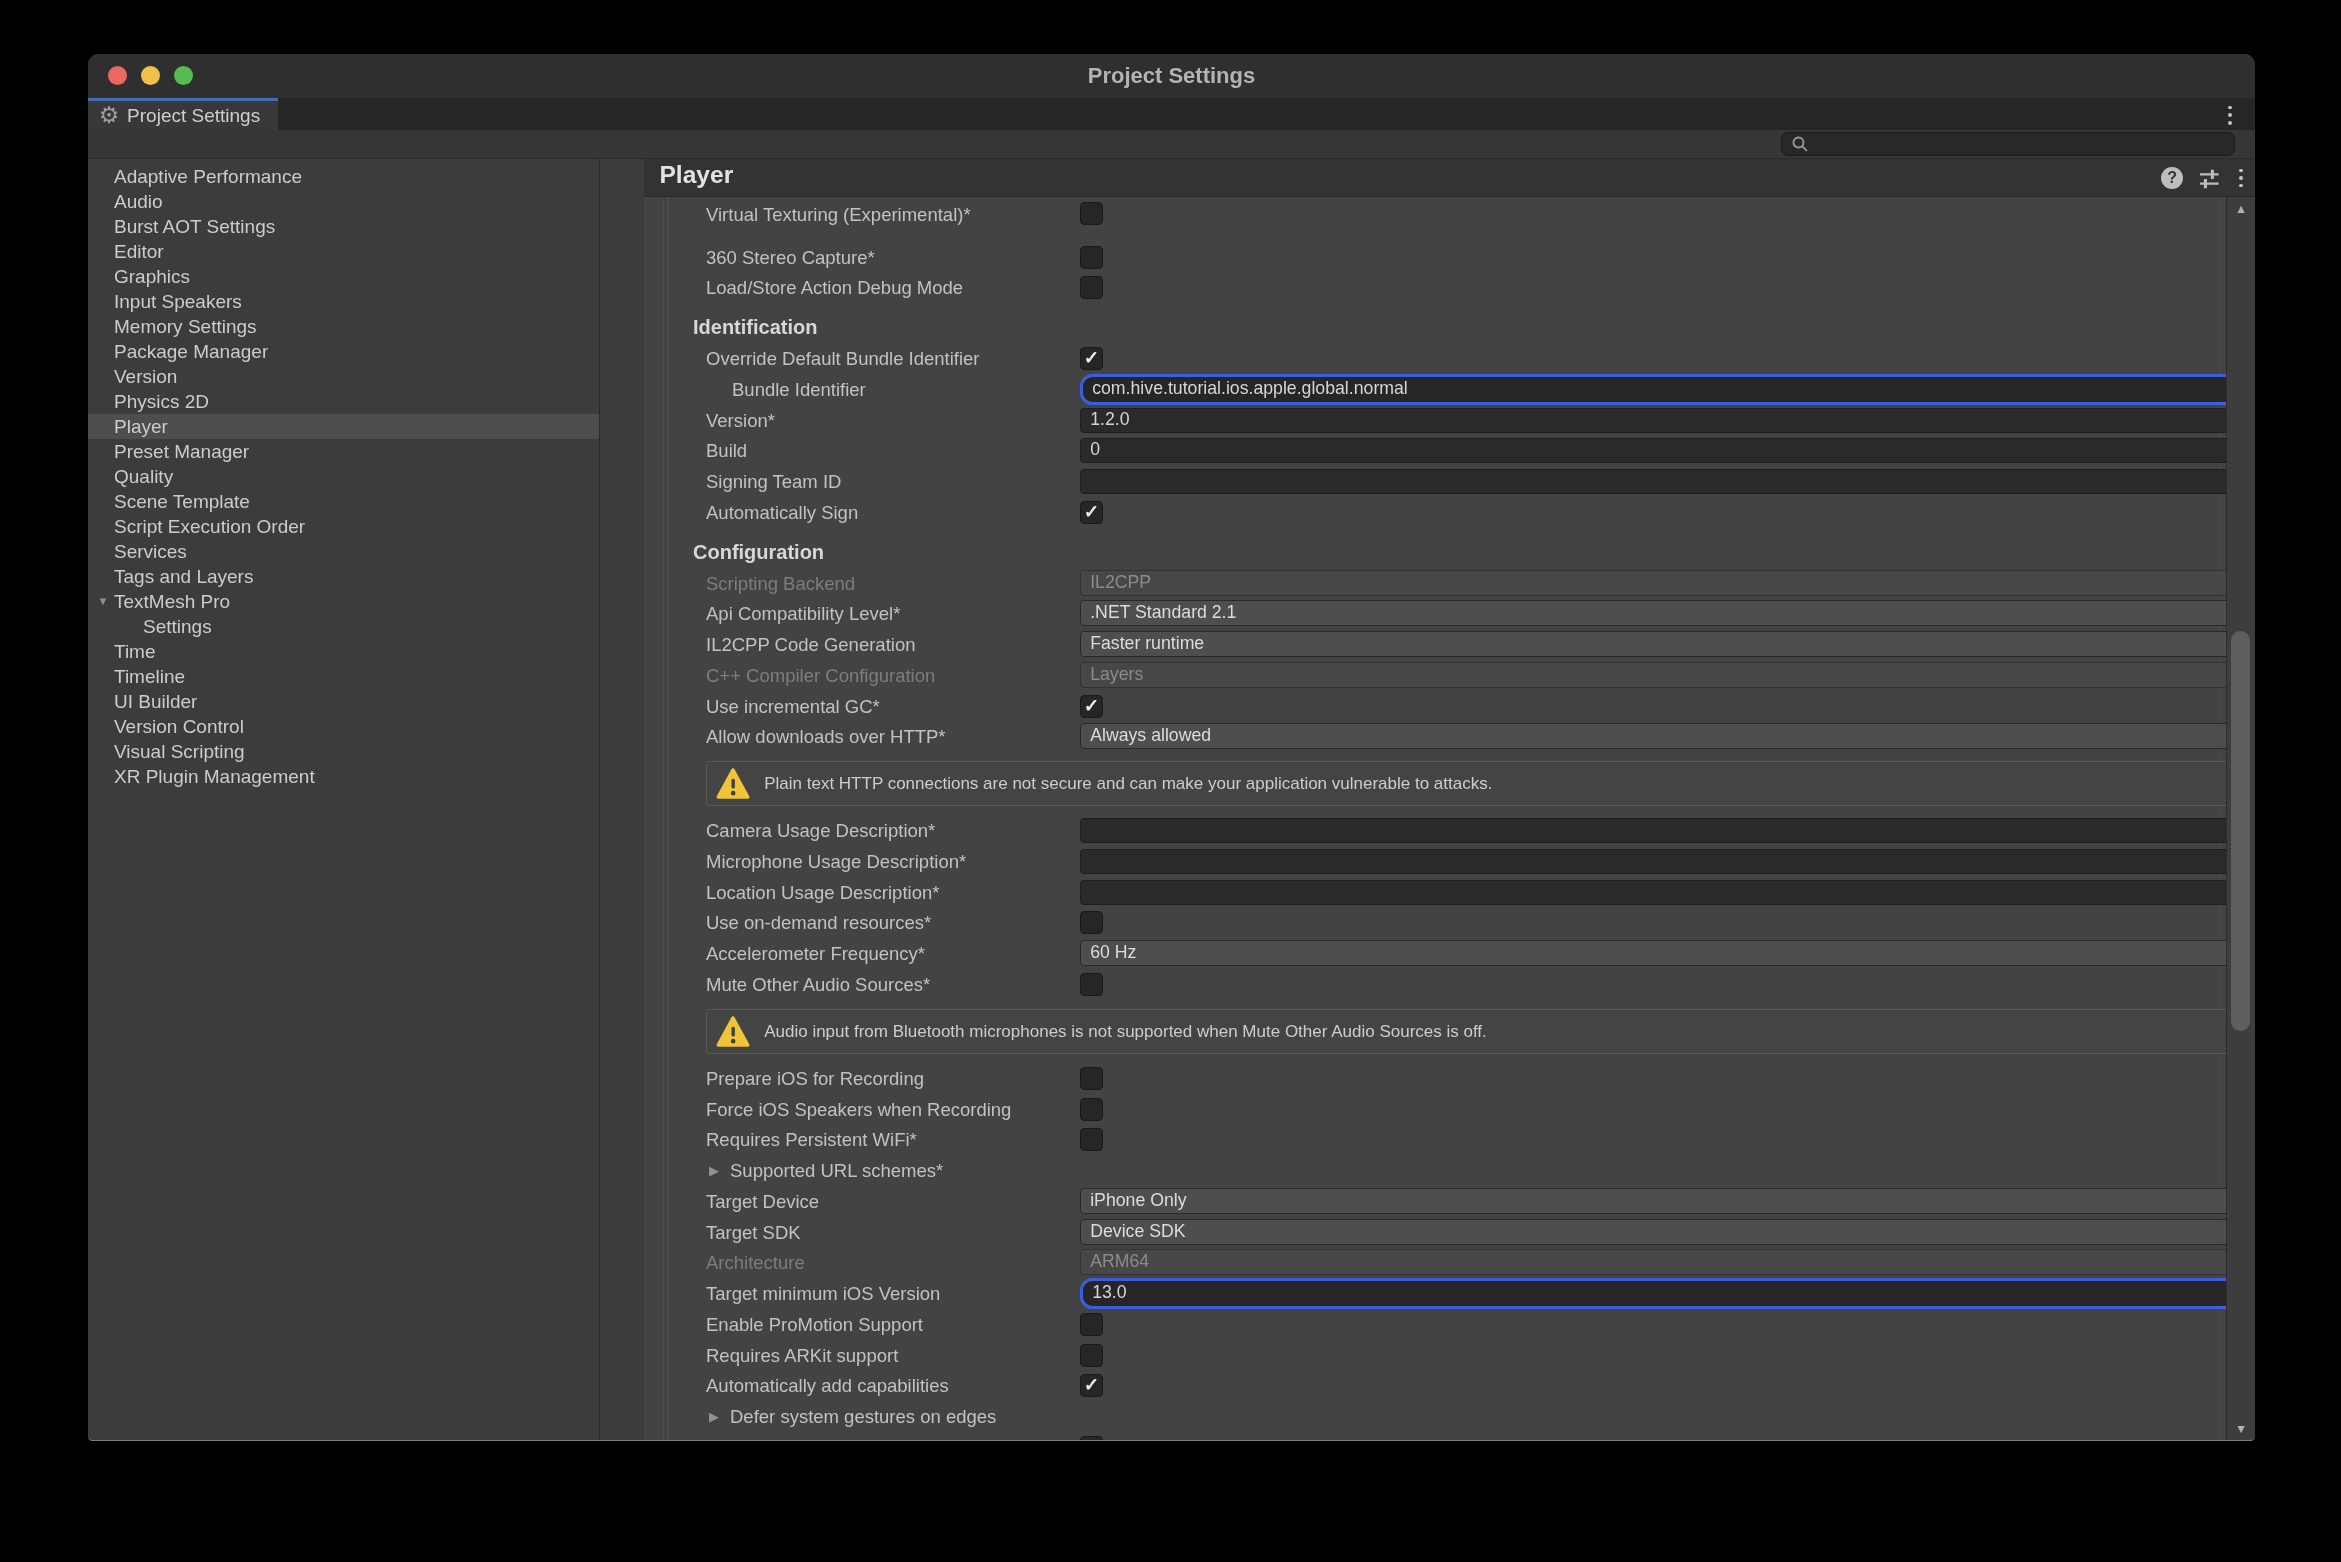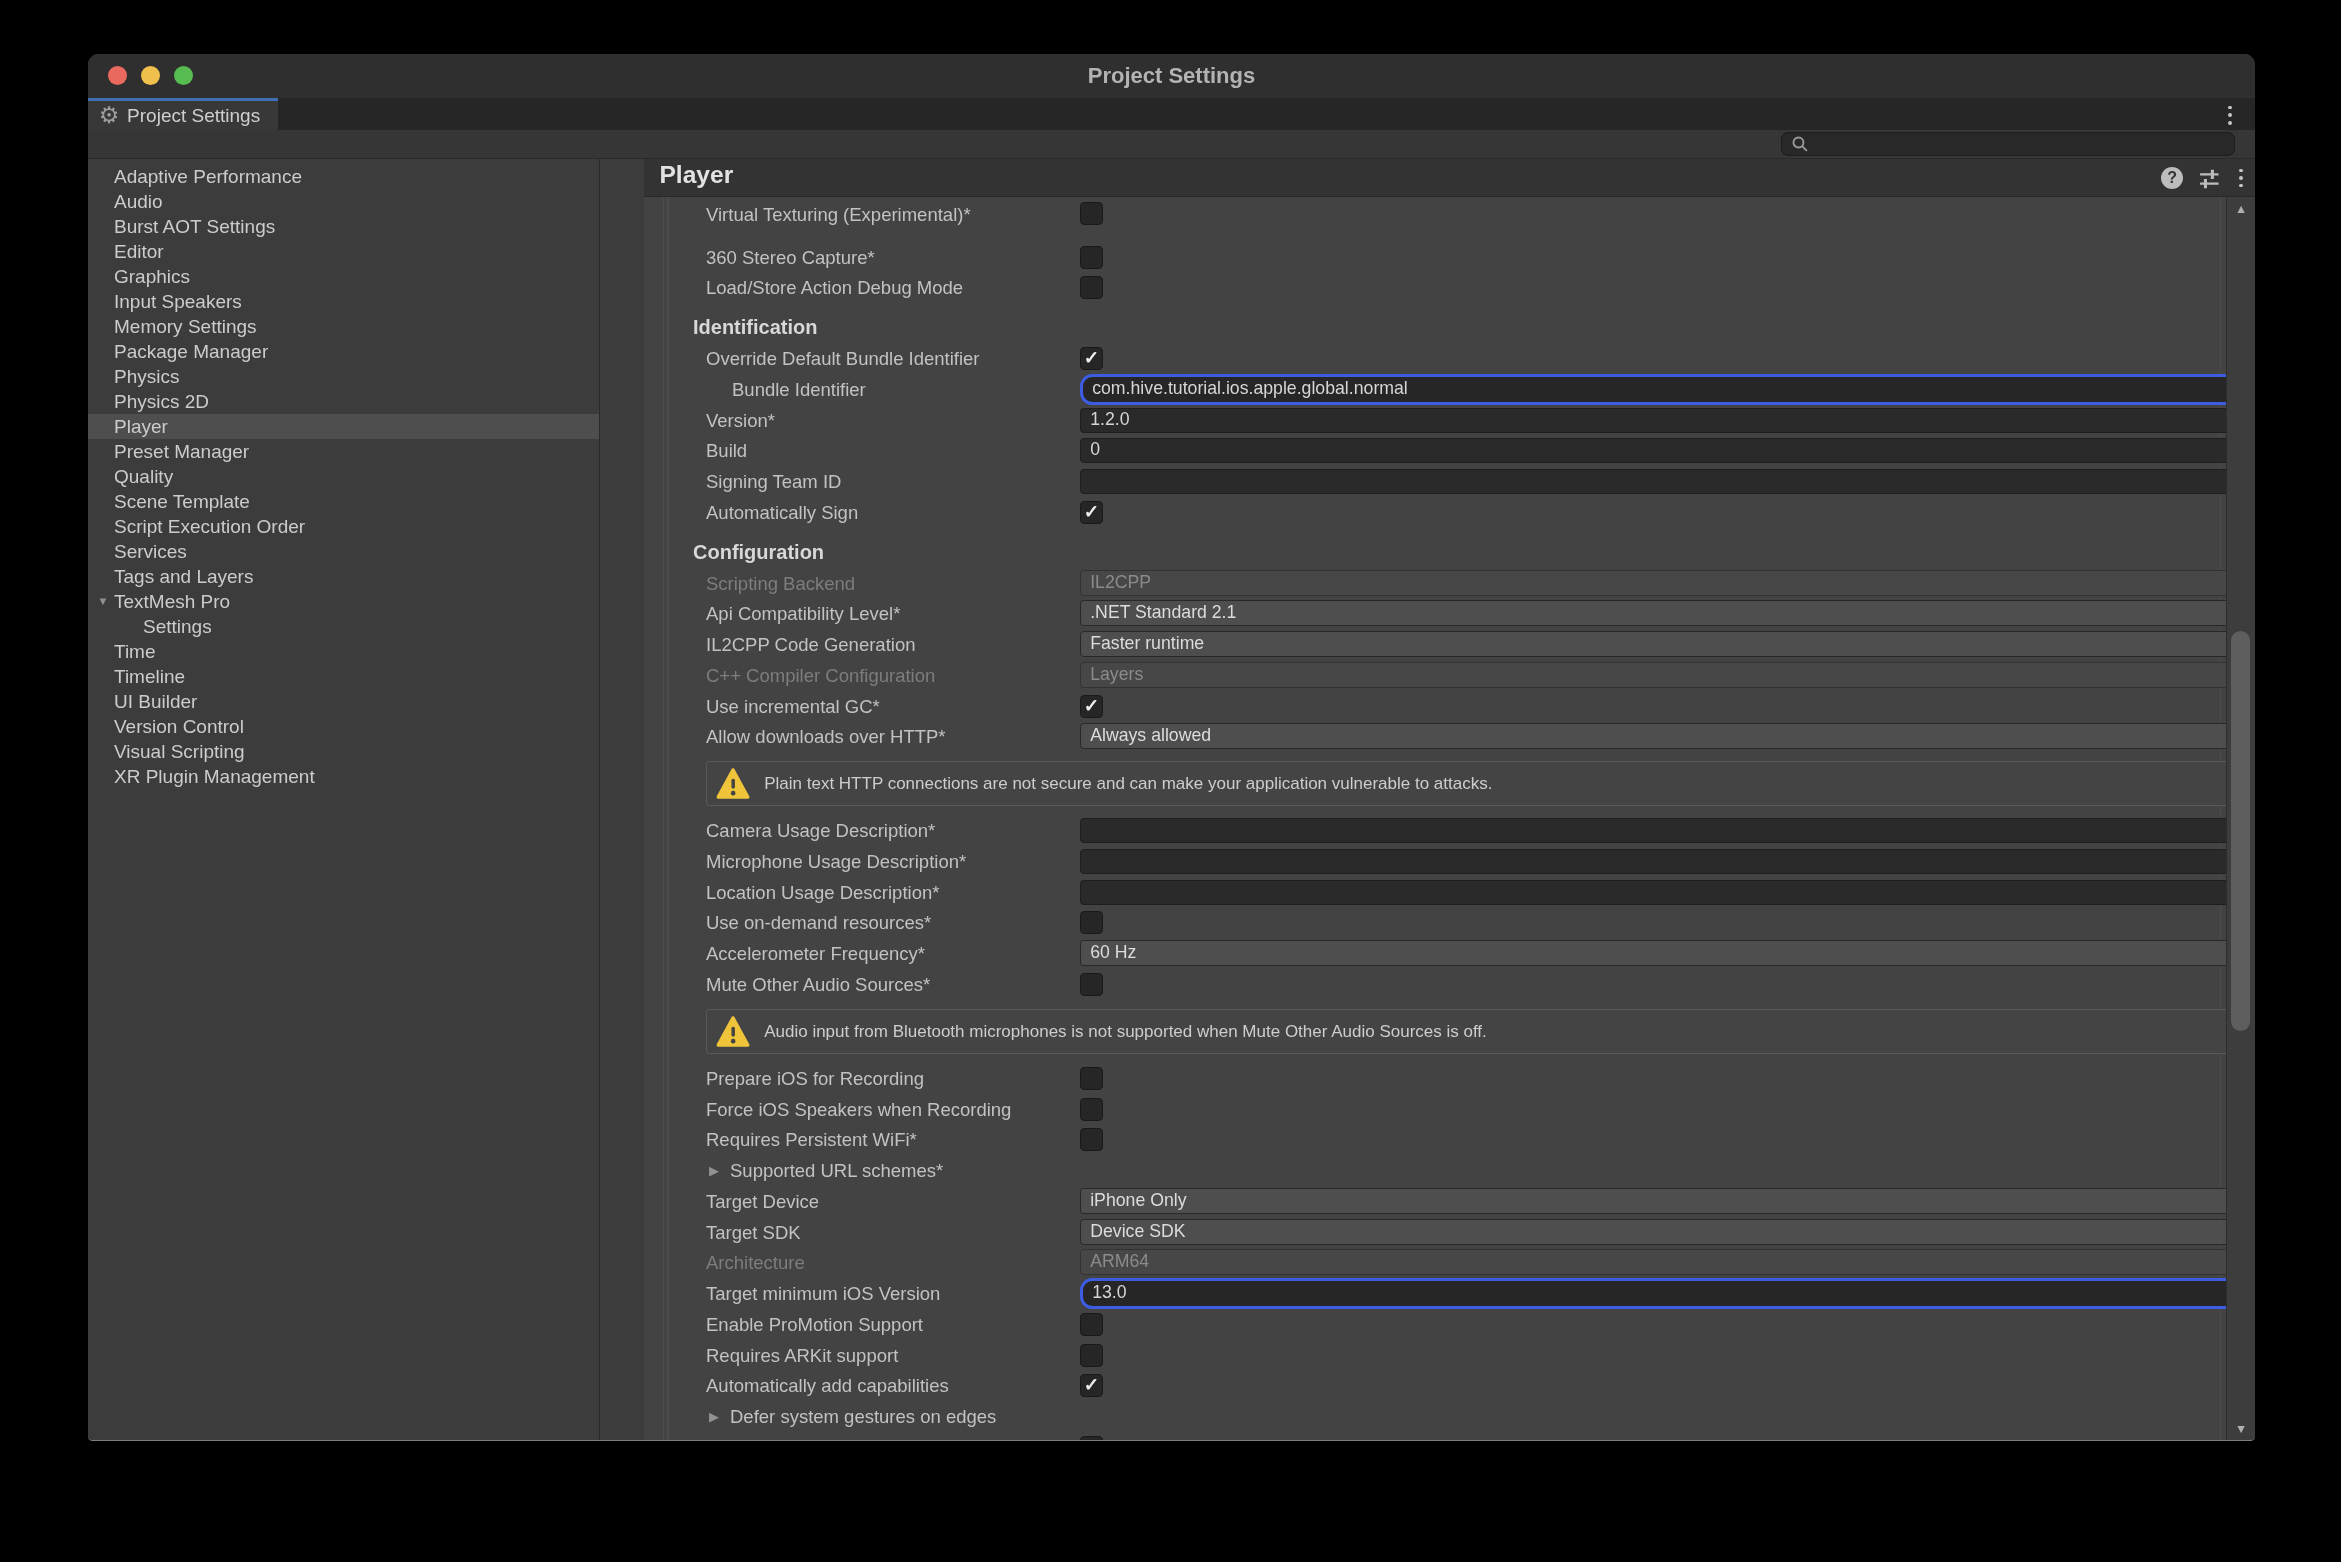--- a/index.html
+++ b/index.html
@@ -135,21 +135,21 @@
     <div class="bodyrow">
       <div class="sidebar" id="sidebar">
           <div class="side-item"><span>Adaptive Performance</span></div>
           <div class="side-item"><span>Audio</span></div>
           <div class="side-item"><span>Burst AOT Settings</span></div>
           <div class="side-item"><span>Editor</span></div>
           <div class="side-item"><span>Graphics</span></div>
           <div class="side-item"><span>Input Speakers</span></div>
           <div class="side-item"><span>Memory Settings</span></div>
           <div class="side-item"><span>Package Manager</span></div>
-          <div class="side-item"><span>Physics</span></div>
+          <div class="side-item"><span>Version</span></div>
           <div class="side-item"><span>Physics 2D</span></div>
           <div class="side-item selected"><span>Player</span></div>
           <div class="side-item"><span>Preset Manager</span></div>
           <div class="side-item"><span>Quality</span></div>
           <div class="side-item"><span>Scene Template</span></div>
           <div class="side-item"><span>Script Execution Order</span></div>
           <div class="side-item"><span>Services</span></div>
           <div class="side-item"><span>Tags and Layers</span></div>
           <div class="side-item"><span class="side-arrow">▼</span><span>TextMesh Pro</span></div>
           <div class="side-item lvl2"><span>Settings</span></div>

